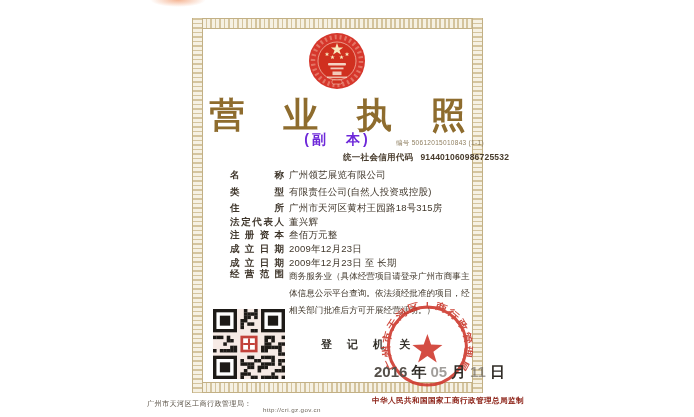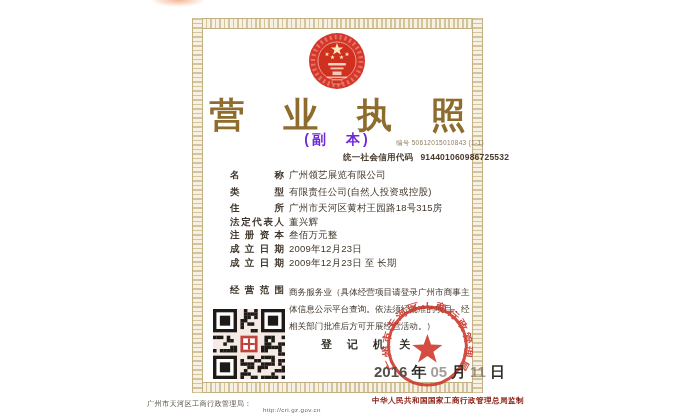--- a/index.html
+++ b/index.html
@@ -111,21 +111,21 @@
     <span class="val">叁佰万元整</span>
   </div>
   <div class="row" style="top:243px">
     <span class="lbl">成立日期</span>
     <span class="val">2009年12月23日</span>
   </div>
   <div class="row" style="top:257px">
     <span class="lbl">成立日期</span>
     <span class="val">2009年12月23日 至 长期</span>
   </div>
-  <div class="row" style="top:284px">
+  <div class="row" style="top:268px">
     <span class="lbl">经营范围</span>
     <span class="val scope">商务服务业（具体经营项目请登录广州市商事主体信息公示平台查询。依法须经批准的项目，经相关部门批准后方可开展经营活动。）</span>
   </div>
 
   <div class="qr-wrap">
     <svg id="qrsvg" viewBox="0 0 21 21" preserveAspectRatio="none">
         <rect x="9" y="0" width="1.04" height="1.04" fill="#1d1a17"></rect>
         <rect x="12" y="0" width="1.04" height="1.04" fill="#1d1a17"></rect>
         <rect x="9" y="1" width="1.04" height="1.04" fill="#1d1a17"></rect>
         <rect x="10" y="1" width="1.04" height="1.04" fill="#1d1a17"></rect>

